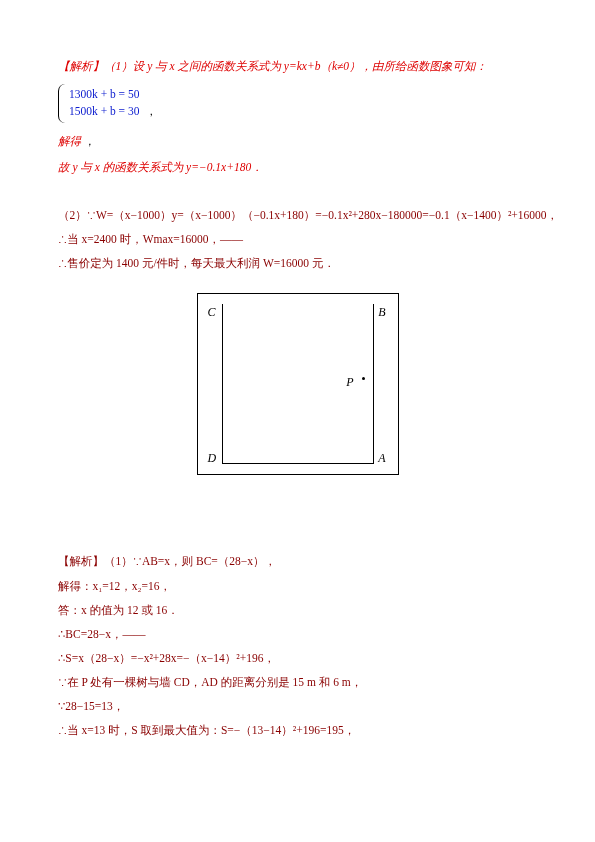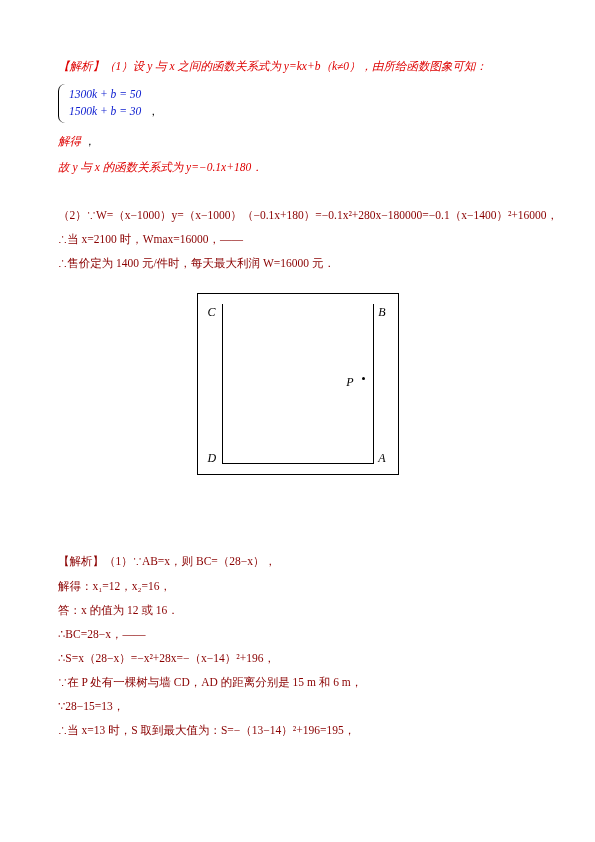--- a/index.html
+++ b/index.html
@@ -26,21 +26,20 @@
     border-left: 1px solid #000;
     border-top-left-radius: 7px;
     border-bottom-left-radius: 7px;
     padding: 2px 6px 2px 10px;
     margin: 4px 0;
     position: relative;
   }
   .bracket .row {
     line-height: 1.5;
     white-space: nowrap;
-    font-style: italic;
   }
   .diagram-wrap {
     width: 100%;
     text-align: center;
     margin: 18px 0 6px;
   }
   .diagram {
     display: inline-block;
     width: 200px;
     height: 180px;
@@ -97,21 +96,21 @@
   <div style="margin:2px 0;">
     <span class="red">解得</span>
     <span class="black">，</span>
   </div>
 
   <div class="line red">故 y 与 x 的函数关系式为 y=−0.1x+180．</div>
 
   <div class="sp"></div>
 
   <div class="line brown">（2）∵W=（x−1000）y=（x−1000）（−0.1x+180）=−0.1x²+280x−180000=−0.1（x−1400）²+16000，</div>
-  <div class="line brown">∴当 x=2100 时，Wmax=16000，——</div>
+  <div class="line brown">∴当 x=2400 时，Wmax=16000，——</div>
   <div class="line brown">∴售价定为 1400 元/件时，每天最大利润 W=16000 元．</div>
 
   <div class="diagram-wrap">
     <div class="diagram">
       <div class="inner"></div>
       <div class="lbl lblC">C</div>
       <div class="lbl lblB">B</div>
       <div class="lbl lblD">D</div>
       <div class="lbl lblA">A</div>
       <div class="lbl lblP">P</div>

